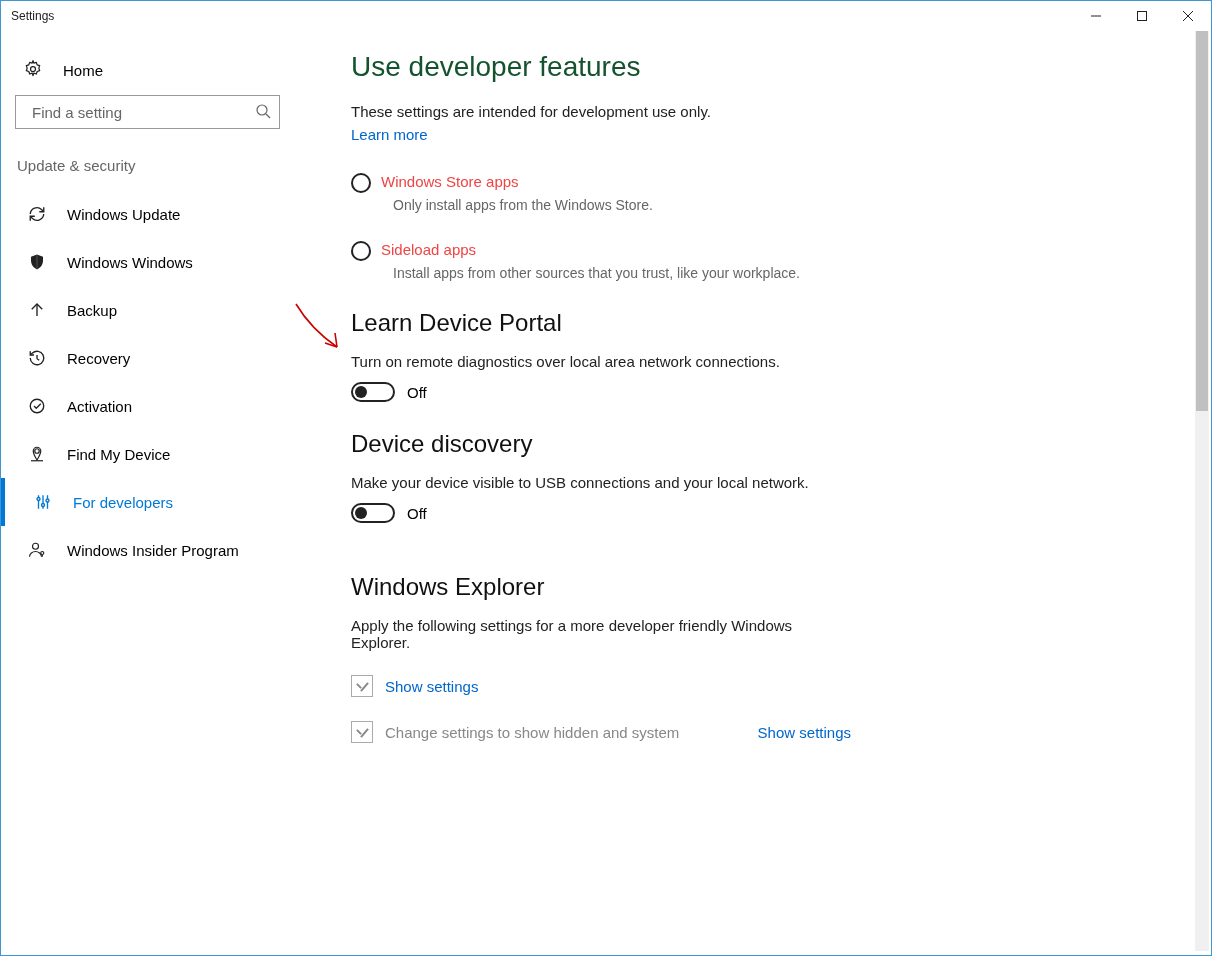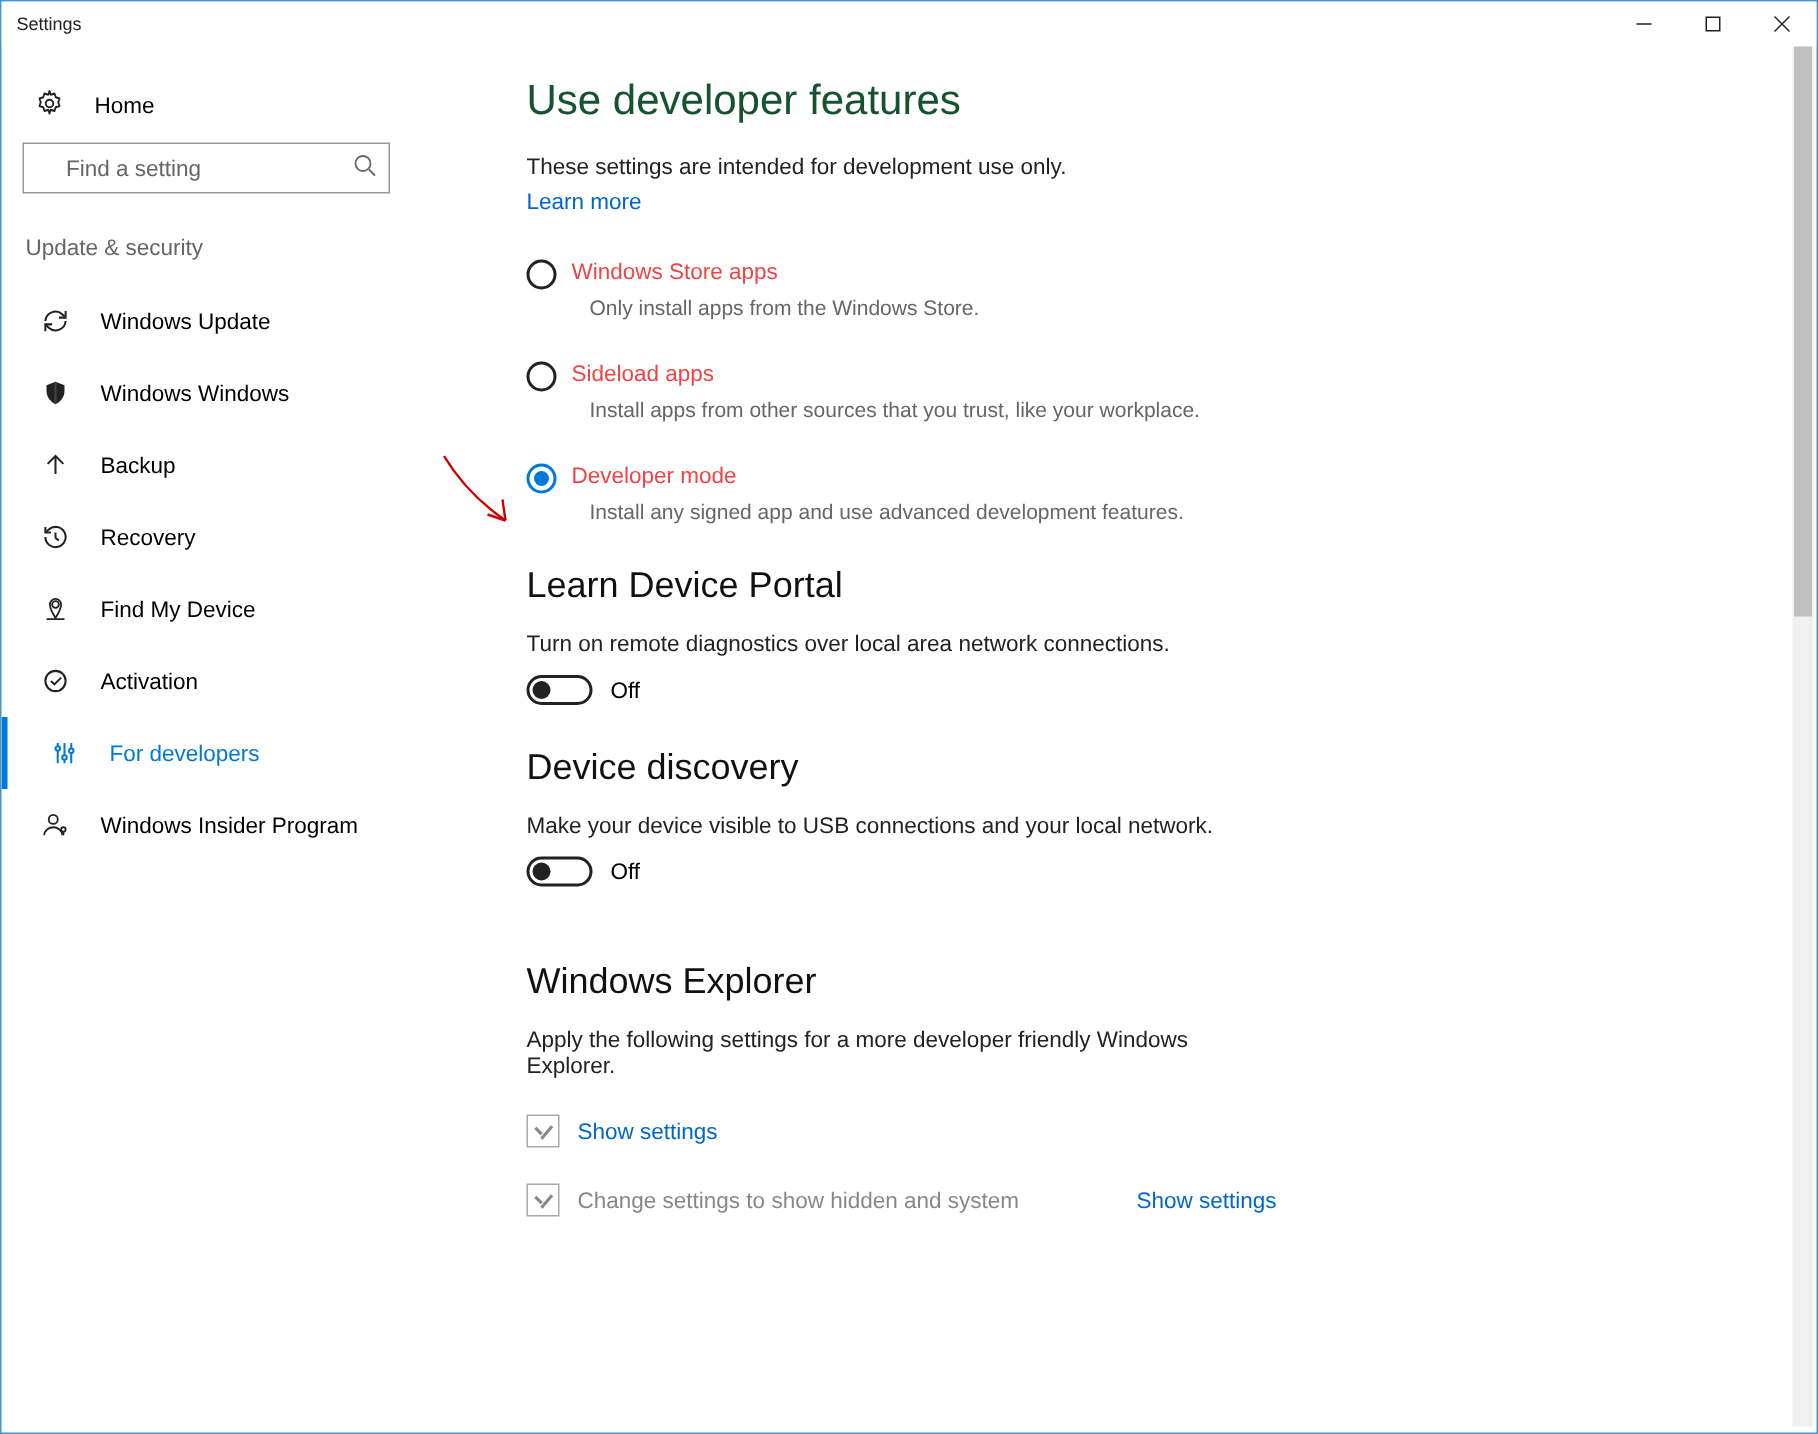--- a/index.html
+++ b/index.html
@@ -39,23 +39,23 @@
   
   .left {
     width: 320px; padding: 20px 0 0 14px;
   }
   .home-row {
     display:flex; align-items:flex-end; padding: 8px 0 16px 6px;
     font-size: 15px;
   }
   .home-row .icon { width:24px; display:flex; align-items:center; justify-content:center; margin-right:18px;}
   .search-box {
-    width: 245px; height: 34px;
+    width: 265px; height: 34px;
     border: 1px solid #999;
-    display:flex; align-items:center; padding: 0 8px 0 28px;
+    display:flex; align-items:center; padding: 0 8px 0 16px;
     margin-bottom: 28px;
     background:#fff;
     color:#666;
     font-size:15px;
   }
   .search-box .ph { flex:1; color:#666;}
   .search-box svg { stroke:#666;}
   .section-label { color:#666; font-size:15px; margin-bottom: 16px; padding-left:2px;}
   .nav-item {
     height: 48px; display:flex; align-items:center;
@@ -190,36 +190,36 @@
             <path d="M3 12a9 9 0 1 0 3-6.7L3 8"></path>
             <polyline points="3 3 3 8 8 8"></polyline>
             <line x1="12" y1="8" x2="12" y2="13"></line>
             <line x1="12" y1="13" x2="15" y2="15"></line>
           </svg>
       </span>
       <span>Recovery</span>
     </div>
     <div class="nav-item">
       <span class="icon">
+        <svg width="18" height="18" viewBox="0 0 24 24" fill="none" stroke="currentColor" stroke-width="1.8">
+            <circle cx="12" cy="12" r="9"></circle>
+            <polyline points="8,12 11,15 17,9"></polyline>
+          </svg>
+      </span>
+      <span>Activation</span>
+    </div>
+    <div class="nav-item">
+      <span class="icon">
         <svg width="18" height="18" viewBox="0 0 24 24" fill="none" stroke="currentColor" stroke-width="1.6">
             <circle cx="12" cy="8" r="3"></circle>
             <path d="M7 8c0 4 5 12 5 12s5-8 5-12a5 5 0 0 0-10 0z"></path>
             <line x1="4" y1="21" x2="20" y2="21"></line>
           </svg>
       </span>
       <span>Find My Device</span>
-    </div>
-    <div class="nav-item">
-      <span class="icon">
-        <svg width="18" height="18" viewBox="0 0 24 24" fill="none" stroke="currentColor" stroke-width="1.8">
-            <circle cx="12" cy="12" r="9"></circle>
-            <polyline points="8,12 11,15 17,9"></polyline>
-          </svg>
-      </span>
-      <span>Activation</span>
     </div>
     <div class="nav-item active">
       <span class="icon">
         <svg width="18" height="18" viewBox="0 0 24 24" fill="none" stroke="currentColor" stroke-width="1.8">
             <line x1="6" y1="3" x2="6" y2="21"></line>
             <line x1="12" y1="3" x2="12" y2="21"></line>
             <line x1="18" y1="3" x2="18" y2="21"></line>
             <circle cx="6" cy="8" r="2" fill="#fff"></circle>
             <circle cx="12" cy="16" r="2" fill="#fff"></circle>
             <circle cx="18" cy="10" r="2" fill="#fff"></circle>
@@ -253,29 +253,20 @@
         </div>
         <div class="radio-desc">Only install apps from the Windows Store.</div>
       </div>
       <div class="radio-item">
         <div class="radio-head">
           <div class="radio-circle"></div>
           <div class="radio-label">Sideload apps</div>
         </div>
         <div class="radio-desc">Install apps from other sources that you trust, like your workplace.</div>
       </div>
-      <div class="radio-item">
-        <div class="radio-head">
-          <div class="radio-circle selected">
-              <div class="dot"></div>
-            </div>
-          <div class="radio-label">Developer mode</div>
-        </div>
-        <div class="radio-desc">Install any signed app and use advanced development features.</div>
-      </div>
     </div>
 
     <h2>Learn Device Portal</h2>
     <div class="p">Turn on remote diagnostics over local area network connections.</div>
     <div class="toggle-row">
       <div class="toggle">
           <div class="knob"></div>
         </div>
       <span class="toggle-label">Off</span>
     </div>

